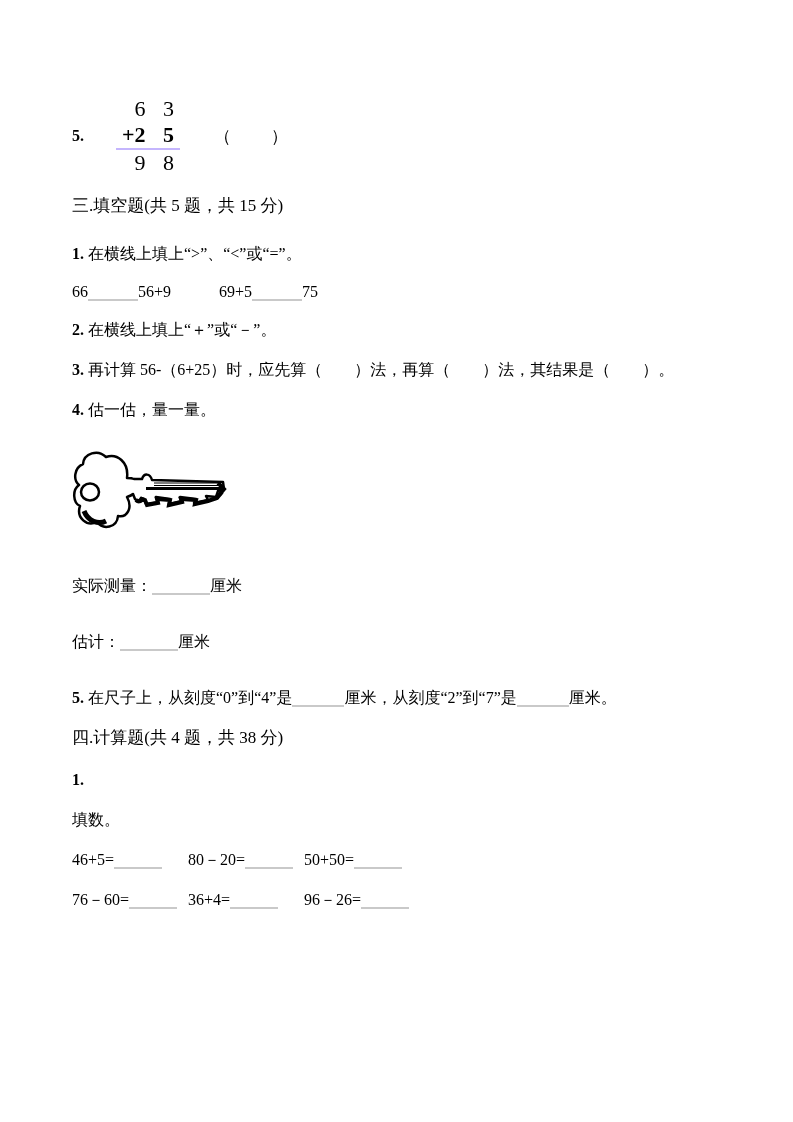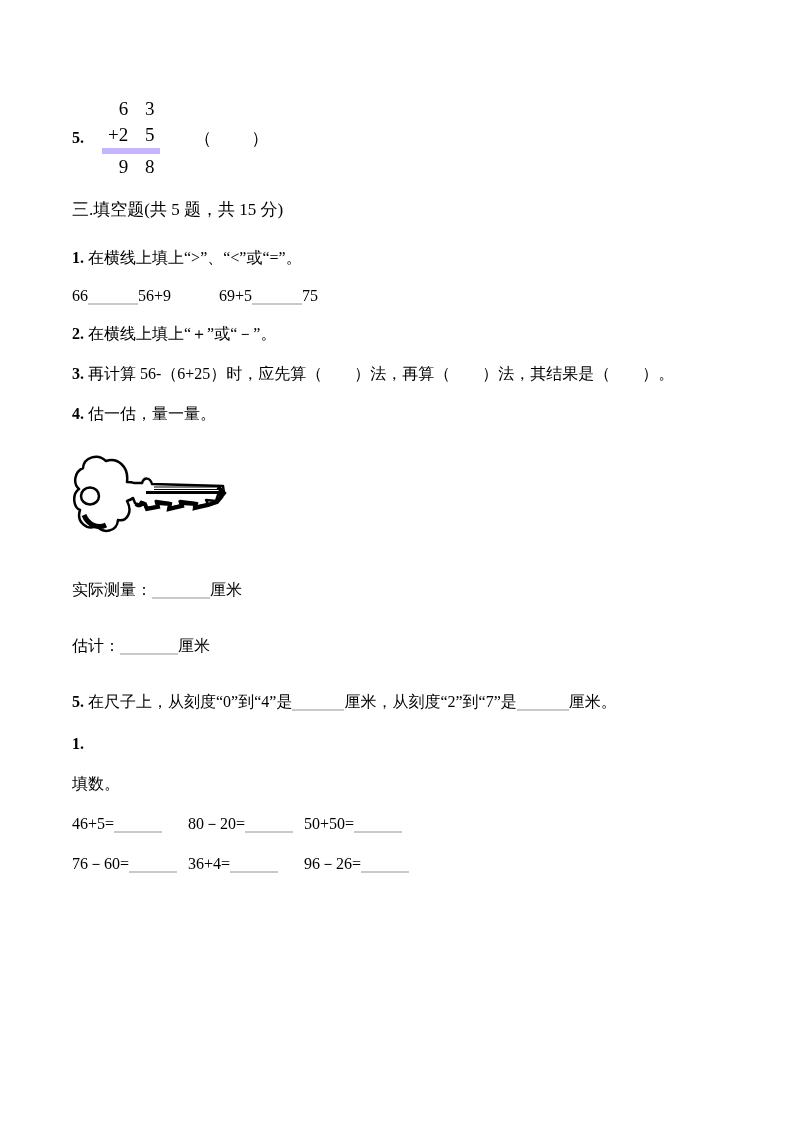--- a/index.html
+++ b/index.html
@@ -12,23 +12,23 @@
   .line{line-height:20px;white-space:nowrap;}
   .qnum{font-weight:bold;margin-right:4px;}
   .heading{font-weight:normal;font-size:17px;line-height:20px;}
   .blank{display:inline-block;height:14px;border-bottom:2px solid var(--ul);vertical-align:-4px;}
   .w48{width:48px}.w50{width:50px}.w52{width:52px}.w58{width:58px}.w62{width:62px}
   .cmp-cell{display:inline-block;width:143px;}
   .fill-cell{display:inline-block;margin-right:18px;}
   .calc-cell{display:inline-block;width:112px;}
   
   .vadd-row{display:flex;align-items:center;}
-  .vadd{display:inline-block;text-align:right;font-size:19px;margin-left:14px;word-spacing:12px;}
+  .vadd{display:inline-block;text-align:right;font-size:22px;margin-left:28px;word-spacing:12px;}
   .vadd .vr{line-height:26px;padding:0 6px;}
-  .vadd .r2{border-bottom:6px solid #c4b5fd;}
+  .vadd .r2{border-bottom:2px solid #c4b5fd;font-weight:bold;}
   .parens{margin-left:34px;font-size:17px;letter-spacing:2px;}
   
   .mt18{margin-top:18px}.mt20{margin-top:20px}.mt22{margin-top:22px}.mt28{margin-top:28px}
   .mt36{margin-top:36px}.mt40{margin-top:40px}
   .keywrap{margin-top:30px;}
 </style>
 </head>
 <body>
 
 <div class="page">
@@ -90,20 +90,21 @@
   </div>
 
   <div class="line mt36">
     <span>估计：</span><span class="blank w58"></span><span>厘米</span>
   </div>
 
   <div class="line mt36">
     <span class="qnum">5.</span><span>在尺子上，从刻度“0”到“4”是</span><span class="blank w52"></span><span>厘米，从刻度“2”到“7”是</span><span class="blank w52"></span><span>厘米。</span>
   </div>
 
+  <div class="heading mt20">四.计算题(共 4 题，共 38 分)</div>
 
   <div class="line mt22">
     <span class="qnum">1.</span>
   </div>
 
   <div class="line mt20">
     <span>填数。</span>
   </div>
 
   <div class="line mt20">

